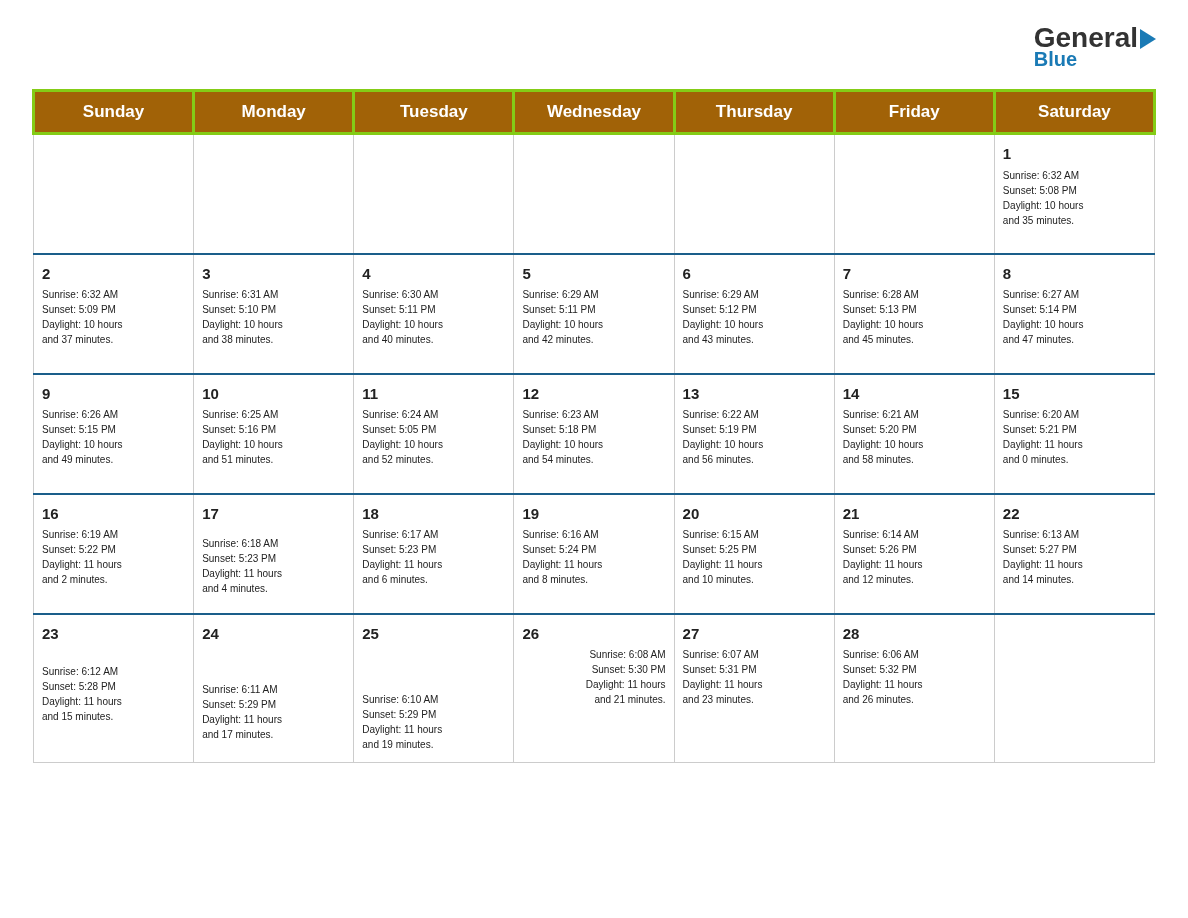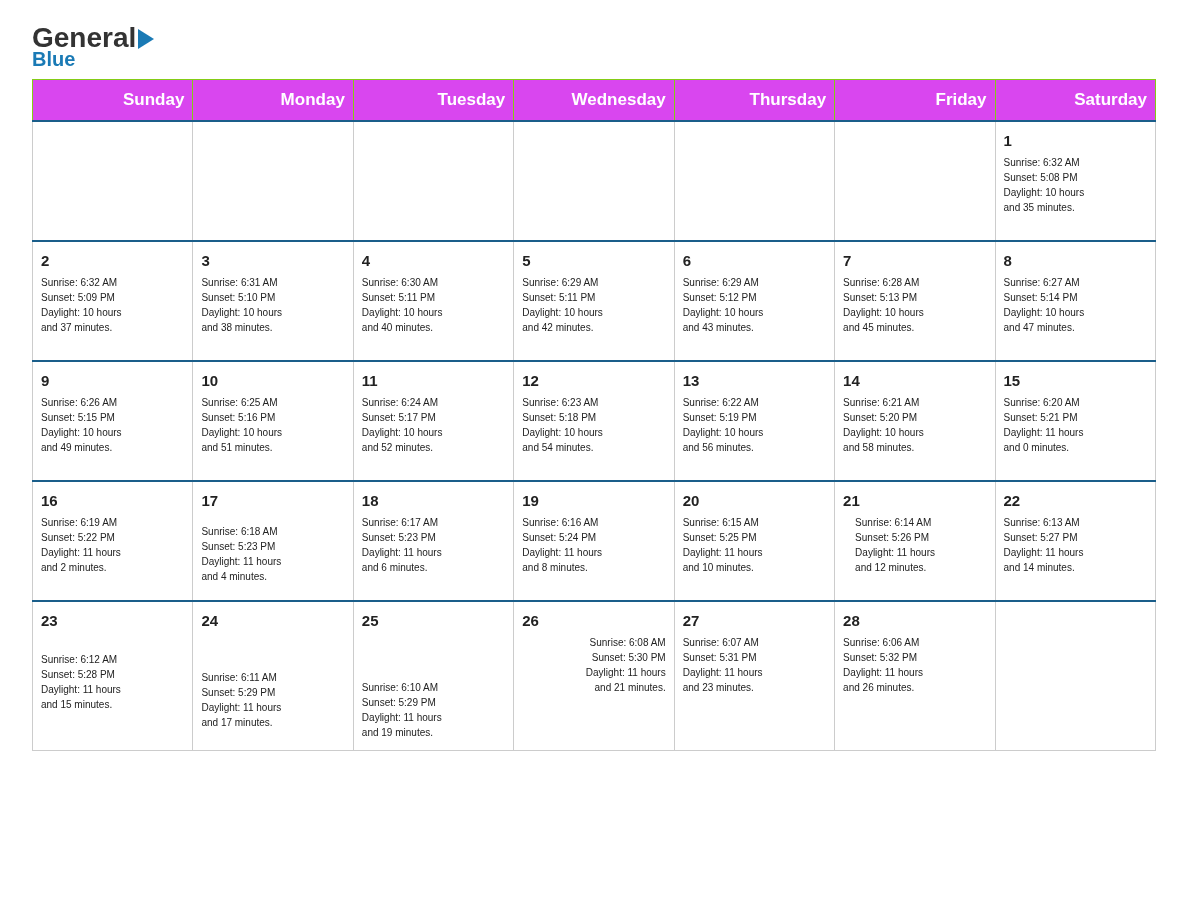--- a/index.html
+++ b/index.html
@@ -6,23 +6,23 @@
     body {
       font-family: Arial, Helvetica, sans-serif;
       background: #fff;
       color: #222;
       padding: 24px 32px;
       width: 1188px;
       min-height: 918px;
     }
     .header {
       display: flex;
-      justify-content: flex-start;
+      justify-content: flex-end;
       align-items: flex-start;
-      margin-bottom: 8px;
+      margin-bottom: 18px;
     }
     .title-block {
       text-align: right;
     }
     .month-title {
       font-size: 52px;
       font-weight: bold;
       color: #222;
       line-height: 1.1;
     }
@@ -30,27 +30,27 @@
       font-size: 22px;
       color: #444;
       margin-top: 4px;
     }
     .calendar {
       width: 100%;
       border-collapse: collapse;
       table-layout: fixed;
     }
     .calendar th {
-      background: #d946ef;
+      background: #a16207;
       color: #fff;
       padding: 10px 8px;
       font-size: 17px;
       font-weight: bold;
-      text-align: right;
-      border: 1px solid #84cc16;
+      text-align: center;
+      border: 3px solid #84cc16;
     }
     .calendar td {
       border: 1px solid #ccc;
       vertical-align: top;
       padding: 8px 8px 10px 8px;
       height: 120px;
       background: #fff;
       font-size: 13.5px;
       line-height: 1.45;
       color: #222;
@@ -216,21 +216,21 @@
         <td>
           <span class="day-num">10</span>
           <div class="day-info" style="white-space: pre-line;">Sunrise: 6:25 AM
 Sunset: 5:16 PM
 Daylight: 10 hours
 and 51 minutes.</div>
         </td>
         <td>
           <span class="day-num">11</span>
           <div class="day-info" style="white-space: pre-line;">Sunrise: 6:24 AM
-Sunset: 5:17 PM
+Sunset: 5:05 PM
 Daylight: 10 hours
 and 52 minutes.</div>
         </td>
         <td>
           <span class="day-num">12</span>
           <div class="day-info" style="white-space: pre-line;">Sunrise: 6:23 AM
 Sunset: 5:18 PM
 Daylight: 10 hours
 and 54 minutes.</div>
         </td>
@@ -287,21 +287,21 @@
         </td>
         <td>
           <span class="day-num">20</span>
           <div class="day-info" style="white-space: pre-line;">Sunrise: 6:15 AM
 Sunset: 5:25 PM
 Daylight: 11 hours
 and 10 minutes.</div>
         </td>
         <td>
           <span class="day-num">21</span>
-          <div class="day-info" style="white-space: pre-line; margin-left: 12px;">Sunrise: 6:14 AM
+          <div class="day-info" style="white-space: pre-line;">Sunrise: 6:14 AM
 Sunset: 5:26 PM
 Daylight: 11 hours
 and 12 minutes.</div>
         </td>
         <td>
           <span class="day-num">22</span>
           <div class="day-info" style="white-space: pre-line;">Sunrise: 6:13 AM
 Sunset: 5:27 PM
 Daylight: 11 hours
 and 14 minutes.</div>

